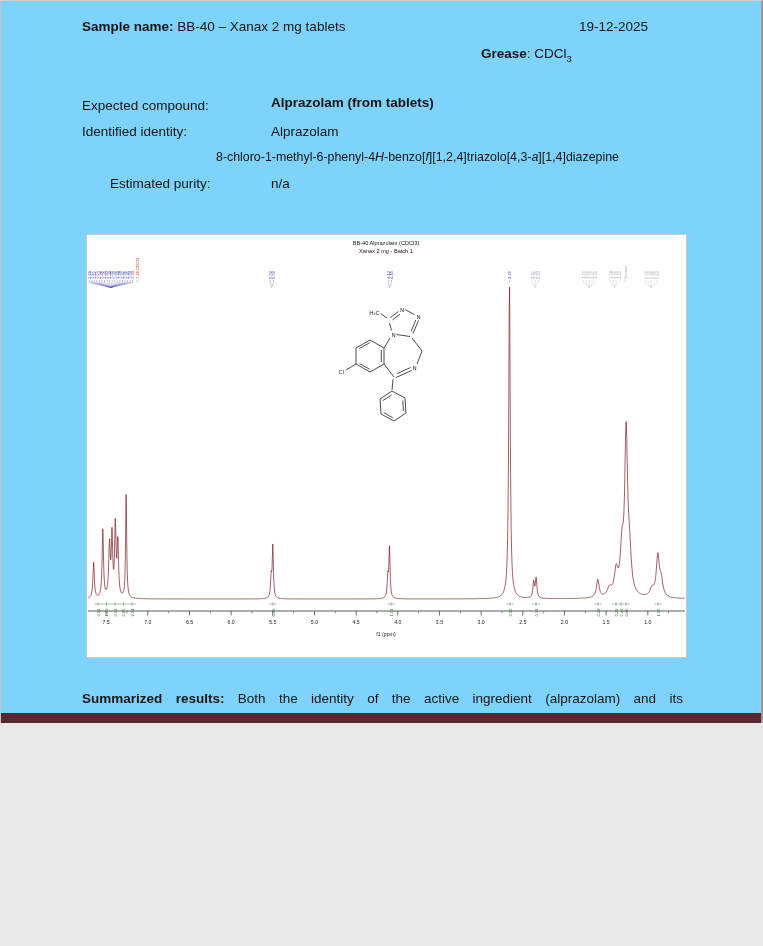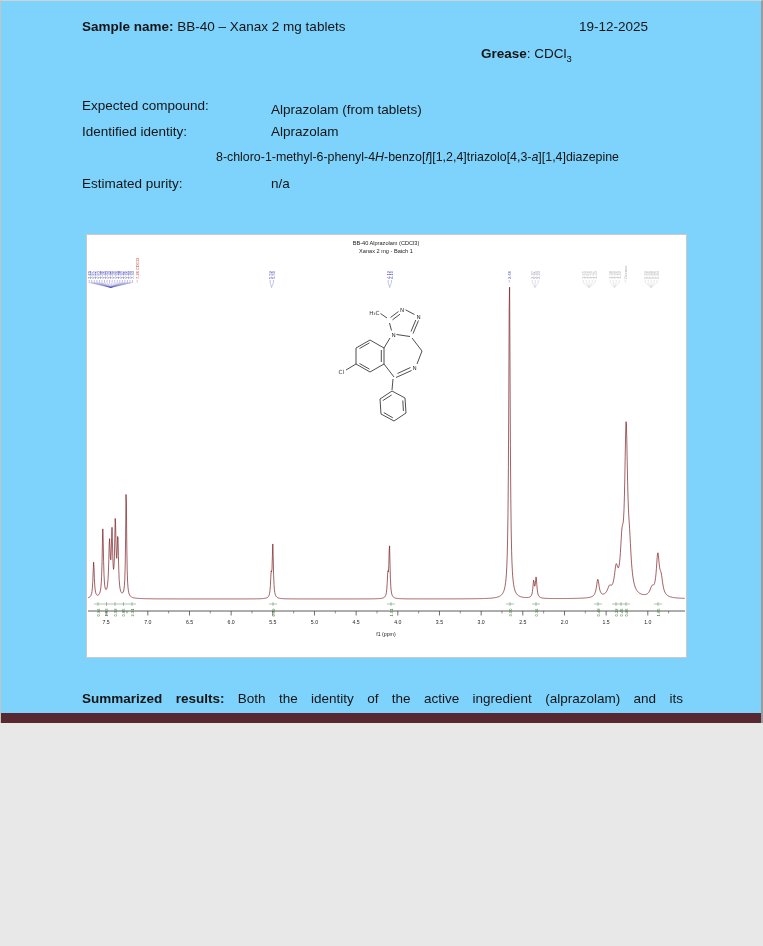--- a/index.html
+++ b/index.html
@@ -35,28 +35,28 @@
   <div class="abs t" style="left:81px; top:17px;">
     <span class="b">Sample name:</span><span> BB-40 – Xanax 2 mg tablets</span>
   </div>
   <div class="abs t" style="left:578px; top:17px;text-align:right;">19-12-2025</div>
 
   <div class="abs t" style="left:480px; top:44px;">
     <span class="b">Grease</span><span>: </span><span><span>CDCl</span><sub>3</sub></span>
   </div>
 
   <div class="row-label" style="top:97px;">Expected compound:</div>
-  <div class="row-value" style="top:101px;">Alprazolam (from tablets)</div>
+  <div class="row-value" style="top:94px;font-weight:bold;">Alprazolam (from tablets)</div>
 
   <div class="row-label" style="top:123px;">Identified identity:</div>
   <div class="row-value" style="top:123px;">Alprazolam</div>
 
   <div class="iupac" id="iupac-line"><span>8-chloro-1-methyl-6-phenyl-4</span><span style="font-style: italic;">H</span><span>-benzo[</span><span style="font-style: italic;">f</span><span>][1,2,4]triazolo[4,3-</span><span style="font-style: italic;">a</span><span>][1,4]diazepine</span></div>
 
-  <div class="row-label" style="top:175px;">Estimated purity:</div>
+  <div class="row-label" style="top:175px;margin-left:28px;">Estimated purity:</div>
   <div class="row-value" style="top:175px;">n/a</div>
 
   <div class="figure">
     <svg id="spectrum-plot" width="601" height="424" viewBox="0 0 601 424" xmlns="http://www.w3.org/2000/svg">
       <rect x="0.5" y="0.5" width="600" height="423" fill="#ffffff" stroke="#c9c9c9" stroke-width="1"></rect>
       <text x="300" y="11" font-size="5.6" text-anchor="middle" fill="#222">BB-40 Alprazolam (CDCl3)</text>
       <text x="300" y="18.5" font-size="5.6" text-anchor="middle" fill="#222">Xanax 2 mg - Batch 1</text>
 
       <g transform="translate(248,62)" stroke="#3a3a3a" stroke-width="0.9" fill="none">
 

